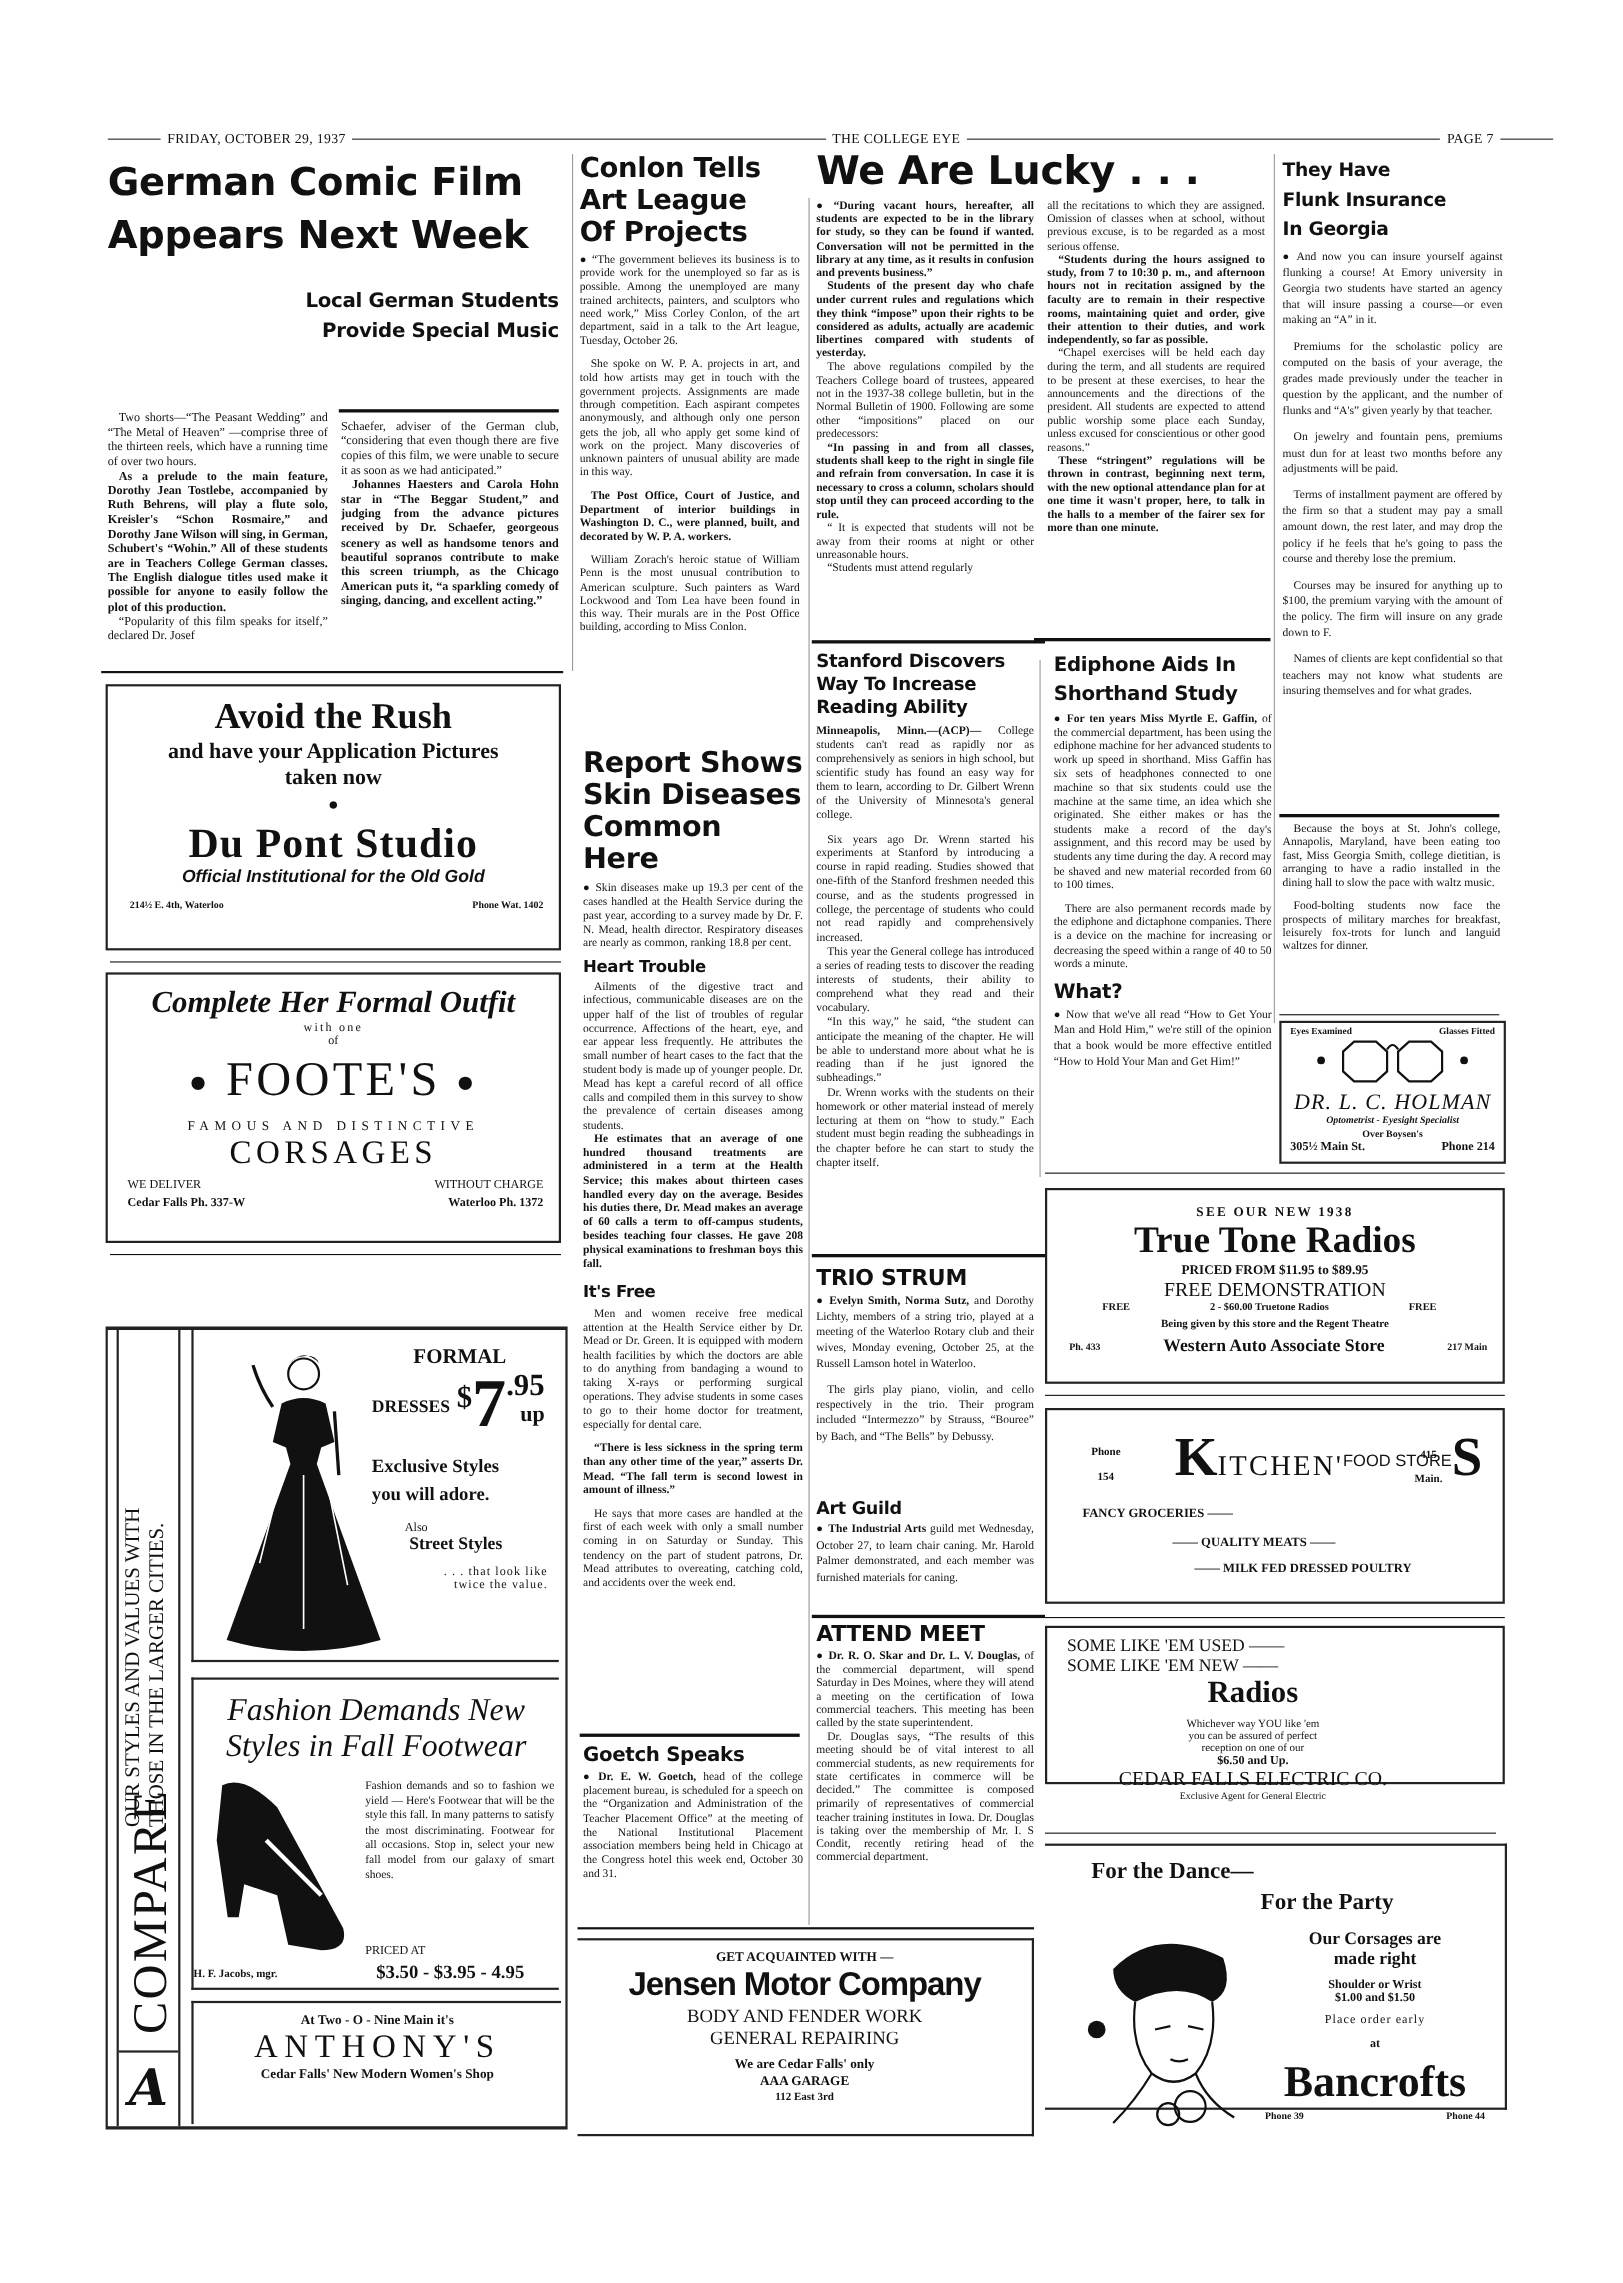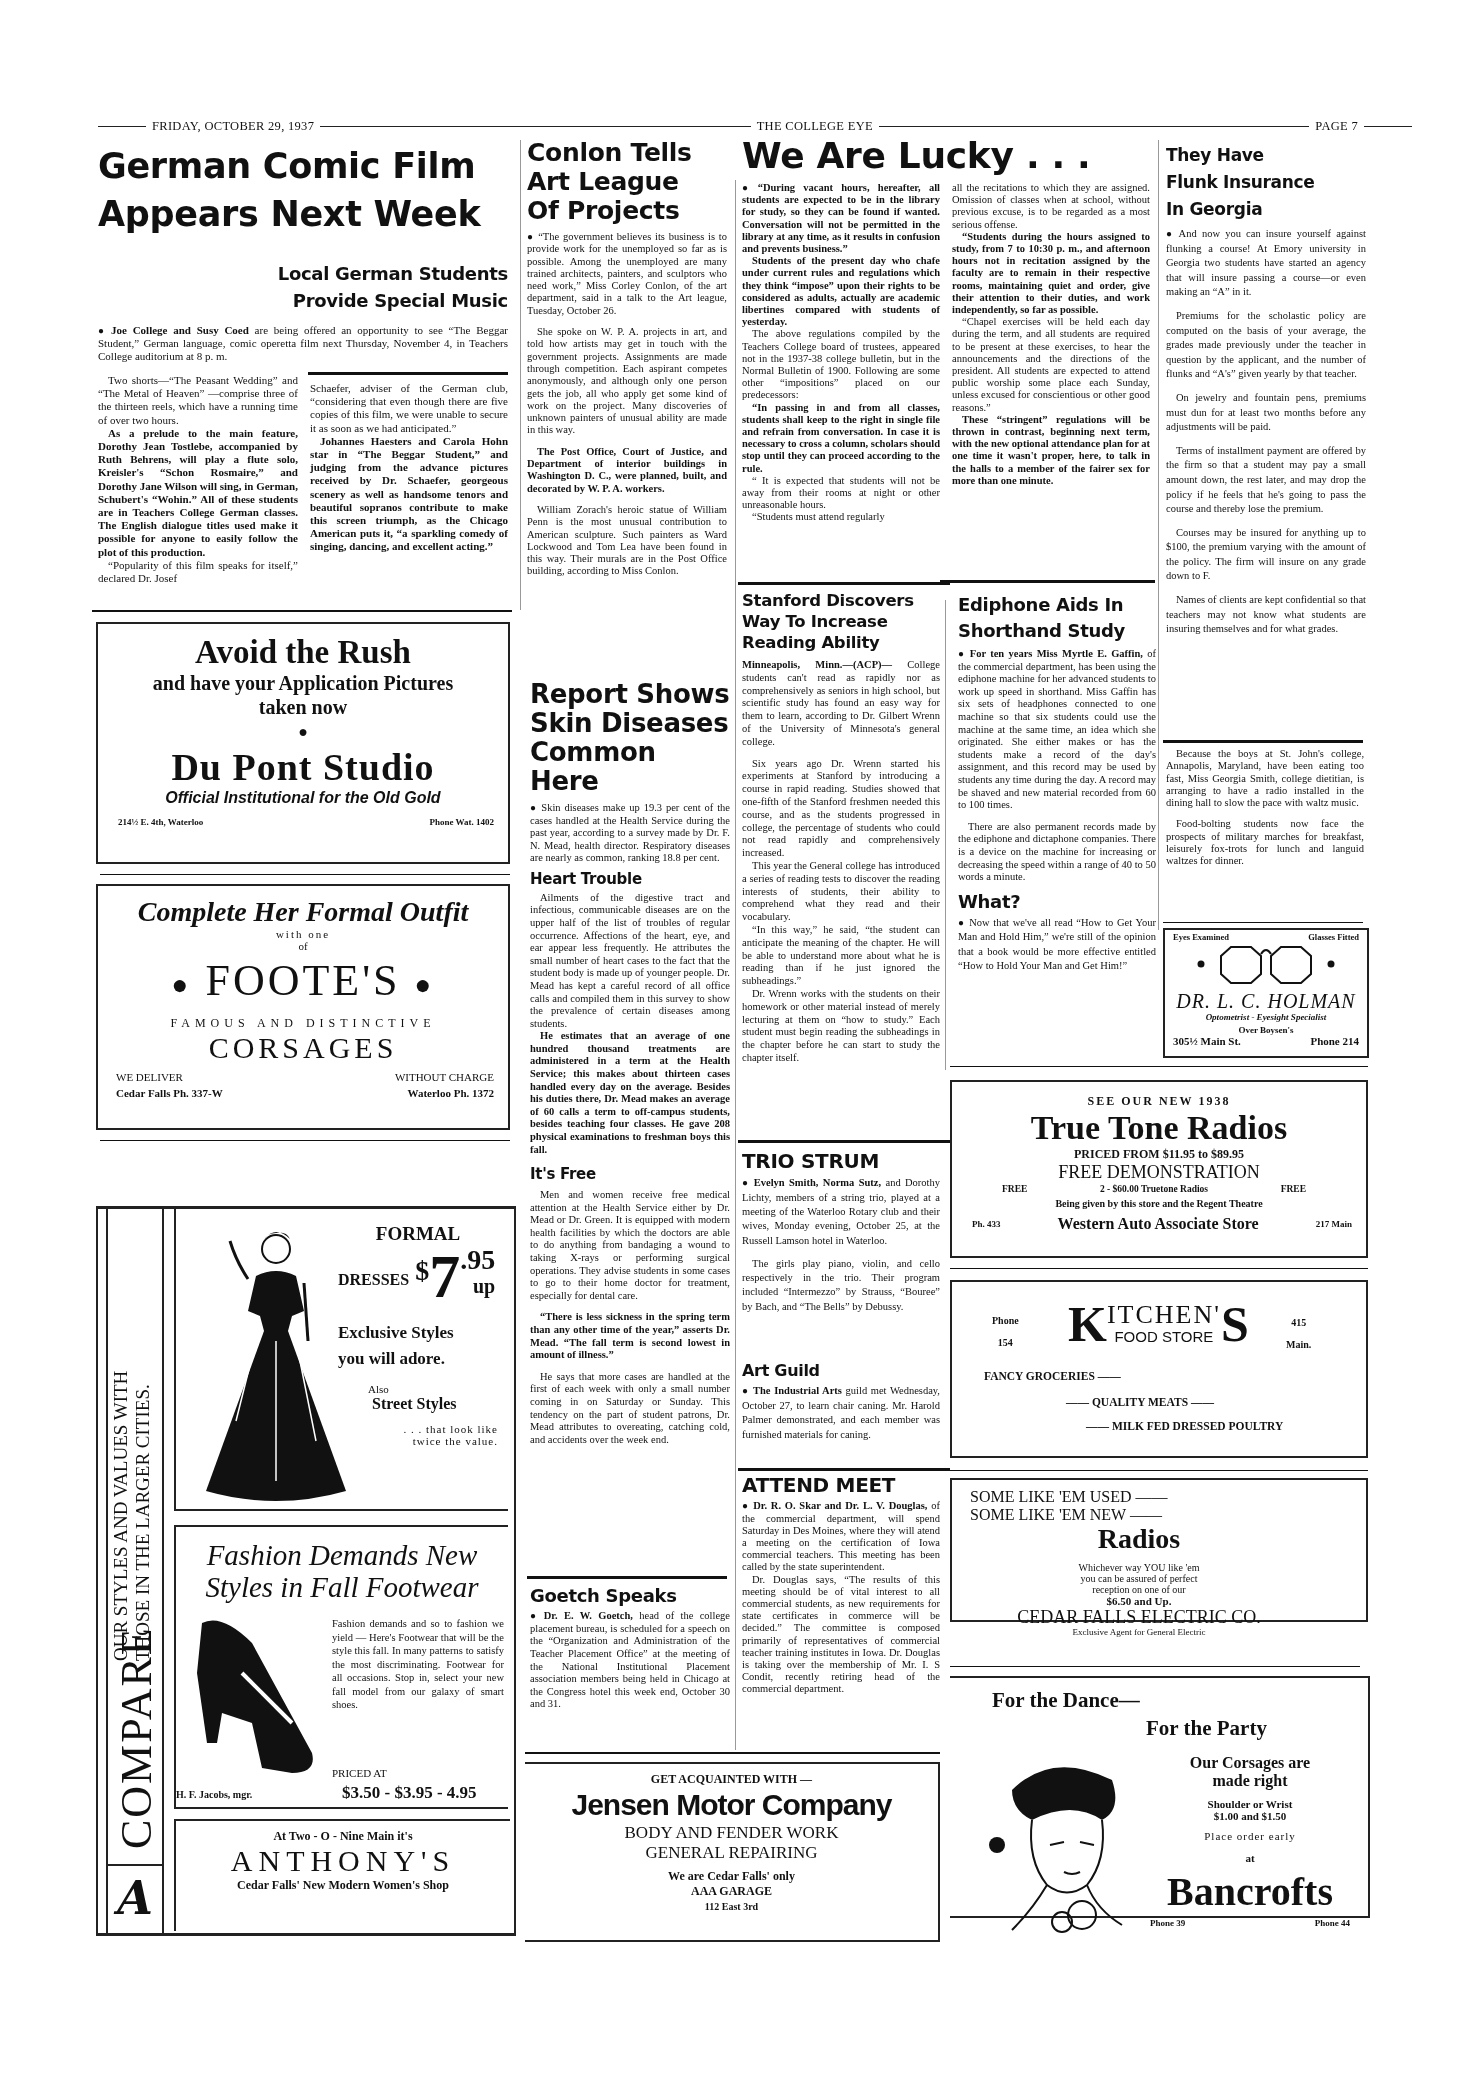--- a/index.html
+++ b/index.html
@@ -36,23 +36,20 @@
 </div>
 
 <div class="abs" style="left:98px;top:142px;width:410px;">
   <h1 class="hl" style="font-size:35px;line-height:48px;">
     <span>German Comic Film</span><br>
     <span>Appears Next Week</span>
   </h1>
   <div class="hl" style="font-size:18px;line-height:27px;text-align:right;margin-top:22px;">
     <span>Local German Students</span><br>
     <span>Provide Special Music</span>
-  </div>
-  <div class="body" style="margin-top:10px;">
-    <p class="lead"><span class="b dot">Joe College and Susy Coed</span><span> are being offered an opportunity to see “The Beggar Student,” German language, comic operetta film next Thursday, November 4, in Teachers College auditorium at 8 p. m.</span></p>
   </div>
 </div>
 <div class="hr" style="left:308px;top:372px;width:200px;height:3px;"></div>
 <div class="abs body" style="left:98px;top:374px;width:200px;">
   <p>Two shorts—“The Peasant Wedding” and “The Metal of Heaven” —comprise three of the thirteen reels, which have a running time of over two hours.</p>
   <p class="b">As a prelude to the main feature, Dorothy Jean Tostlebe, accompanied by Ruth Behrens, will play a flute solo, Kreisler's “Schon Rosmaire,” and Dorothy Jane Wilson will sing, in German, Schubert's “Wohin.” All of these students are in Teachers College German classes. The English dialogue titles used make it possible for anyone to easily follow the plot of this production.</p>
   <p>“Popularity of this film speaks for itself,” declared Dr. Josef</p>
 </div>
 <div class="abs body" style="left:310px;top:382px;width:198px;">
   <p class="lead">Schaefer, adviser of the German club, “considering that even though there are five copies of this film, we were unable to secure it as soon as we had anticipated.”</p>
@@ -352,21 +349,21 @@
 </div>
 <div class="hr" style="left:950px;top:1268px;width:418px;height:1px;"></div>
 
 <div class="box" style="left:950px;top:1280px;width:418px;height:178px;">
   <div class="abs center b" style="left:40px;top:28px;font-size:10px;line-height:22px;">
     <div>Phone</div>
     <div>154</div>
   </div>
   <div class="abs" style="left:116px;top:20px;display:flex;align-items:flex-end;">
     <span class="b" style="font-size:50px;line-height:44px;">K</span>
-    <span style="display:flex;flex-direction:column;align-items:center;">
+    <span style="display:flex;flex-direction:row;">
       <span style="font-size:26px;letter-spacing:2px;line-height:26px;">ITCHEN'</span>
       <span class="sans" style="font-size:15px;line-height:18px;">FOOD STORE</span>
     </span>
     <span class="b" style="font-size:50px;line-height:44px;">S</span>
   </div>
   <div class="abs center b" style="left:334px;top:30px;font-size:10px;line-height:22px;">
     <div>415</div>
     <div>Main.</div>
   </div>
   <div class="abs b" style="left:32px;top:88px;font-size:11.5px;">FANCY GROCERIES ——</div>

